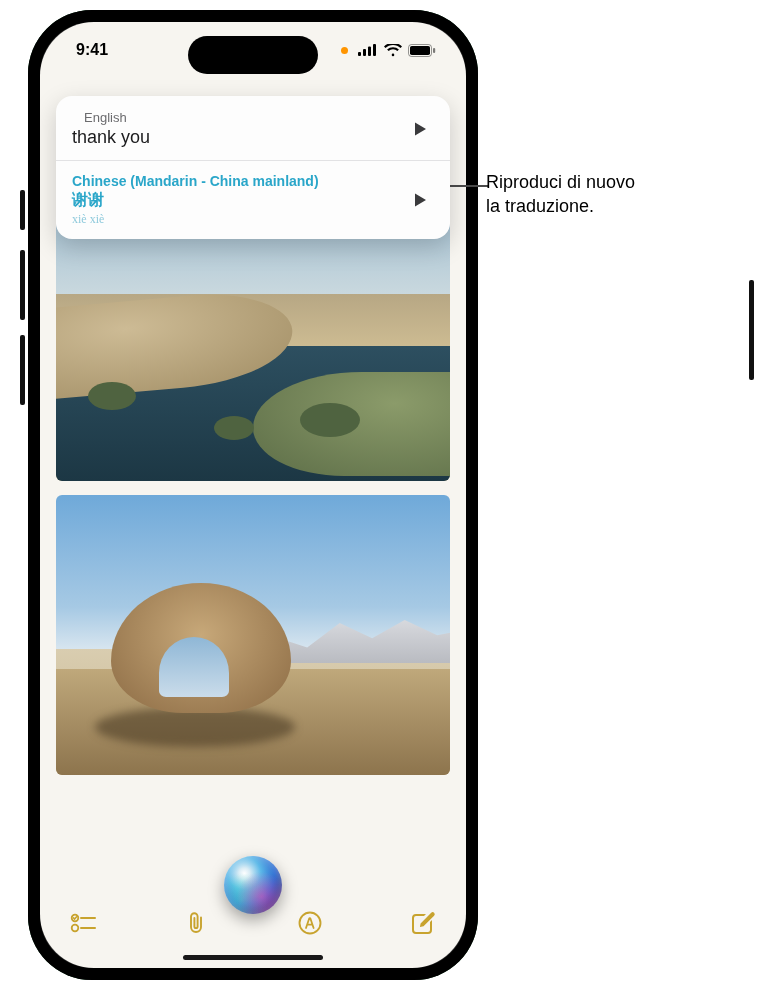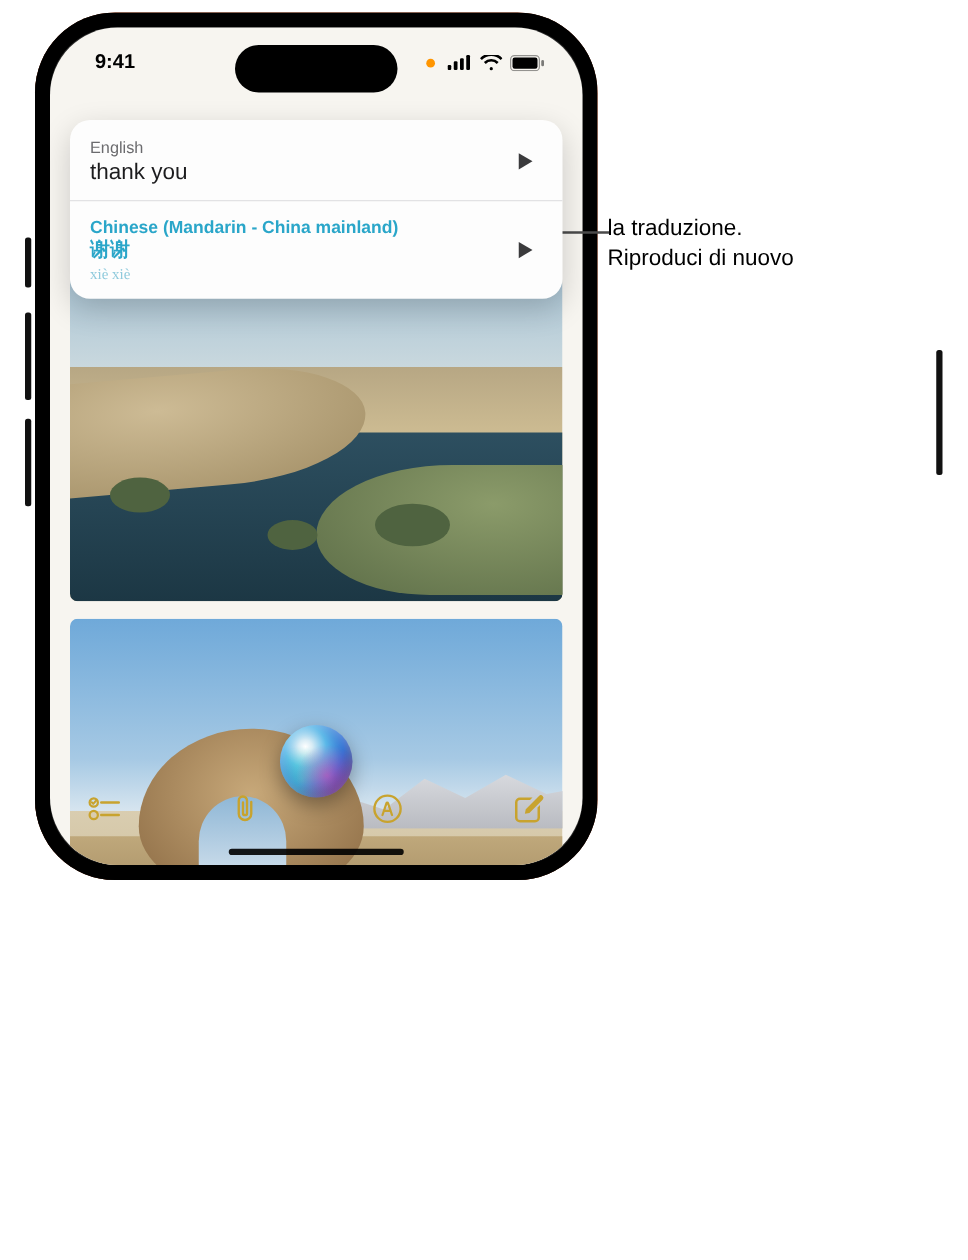--- a/index.html
+++ b/index.html
@@ -8,23 +8,23 @@
     background: #fff;
     width: 774px;
     height: 1008px;
     position: relative;
   }
   .phone {
     position: absolute;
     left: 28px;
     top: 10px;
     width: 450px;
-    height: 694px;
+    height: 970px;
     border-radius: 64px;
-    background: #c2410c;
+    background: #86efac;
     box-shadow: inset 0 0 0 12px #000, inset 0 0 0 14px #2a2a2a;
     overflow: hidden;
   }
   .side-btn { position: absolute; background: #111; border-radius: 2px; }
   .side-right { right: 20px; top: 280px; width: 5px; height: 100px; }
   .side-left1 { left: 20px; top: 190px; width: 5px; height: 40px; }
   .side-left2 { left: 20px; top: 250px; width: 5px; height: 70px; }
   .side-left3 { left: 20px; top: 335px; width: 5px; height: 70px; }
 
   .screen {
@@ -70,21 +70,21 @@
     position: relative;
     z-index: 20;
   }
   .card-row {
     display: flex; justify-content: space-between; align-items: center;
     gap: 10px;
   }
   .card-divider {
     height: 1px; background: #e2e2e4; margin: 12px -16px;
   }
-  .src-lang { font-size: 13px; color: #6b6b6e; font-weight: 500; }
+  .src-lang { font-size: 13px; color: #6b6b6e; font-weight: 500; margin-left: 12px; }
   .src-text { font-size: 18px; color: #1c1c1e; font-weight: 400; margin-top: 2px; }
   .tgt-lang { font-size: 14px; color: #2aa6c9; font-weight: 600; }
   .tgt-text { font-size: 16px; color: #2aa6c9; font-weight: 600; margin-top: 1px; }
   .tgt-pinyin { font-size: 12px; color: #8fcadc; margin-top: 1px; font-family: Liberation Serif, serif; }
   .play-btn {
     width: 28px; height: 28px; flex: 0 0 28px;
     display: flex; align-items: center; justify-content: center;
     cursor: pointer;
   }
   .play-btn svg { display: block; }
@@ -279,15 +279,15 @@
       </div>
     </div>
 
     <div class="home-indicator"></div>
 
   </div>
 </div>
 
 <div class="callout-line"></div>
 <div class="callout">
+  <div>Riproduci di nuovo</div>
   <div>la traduzione.</div>
-  <div>Riproduci di nuovo</div>
 </div>
 
 </body></html>

